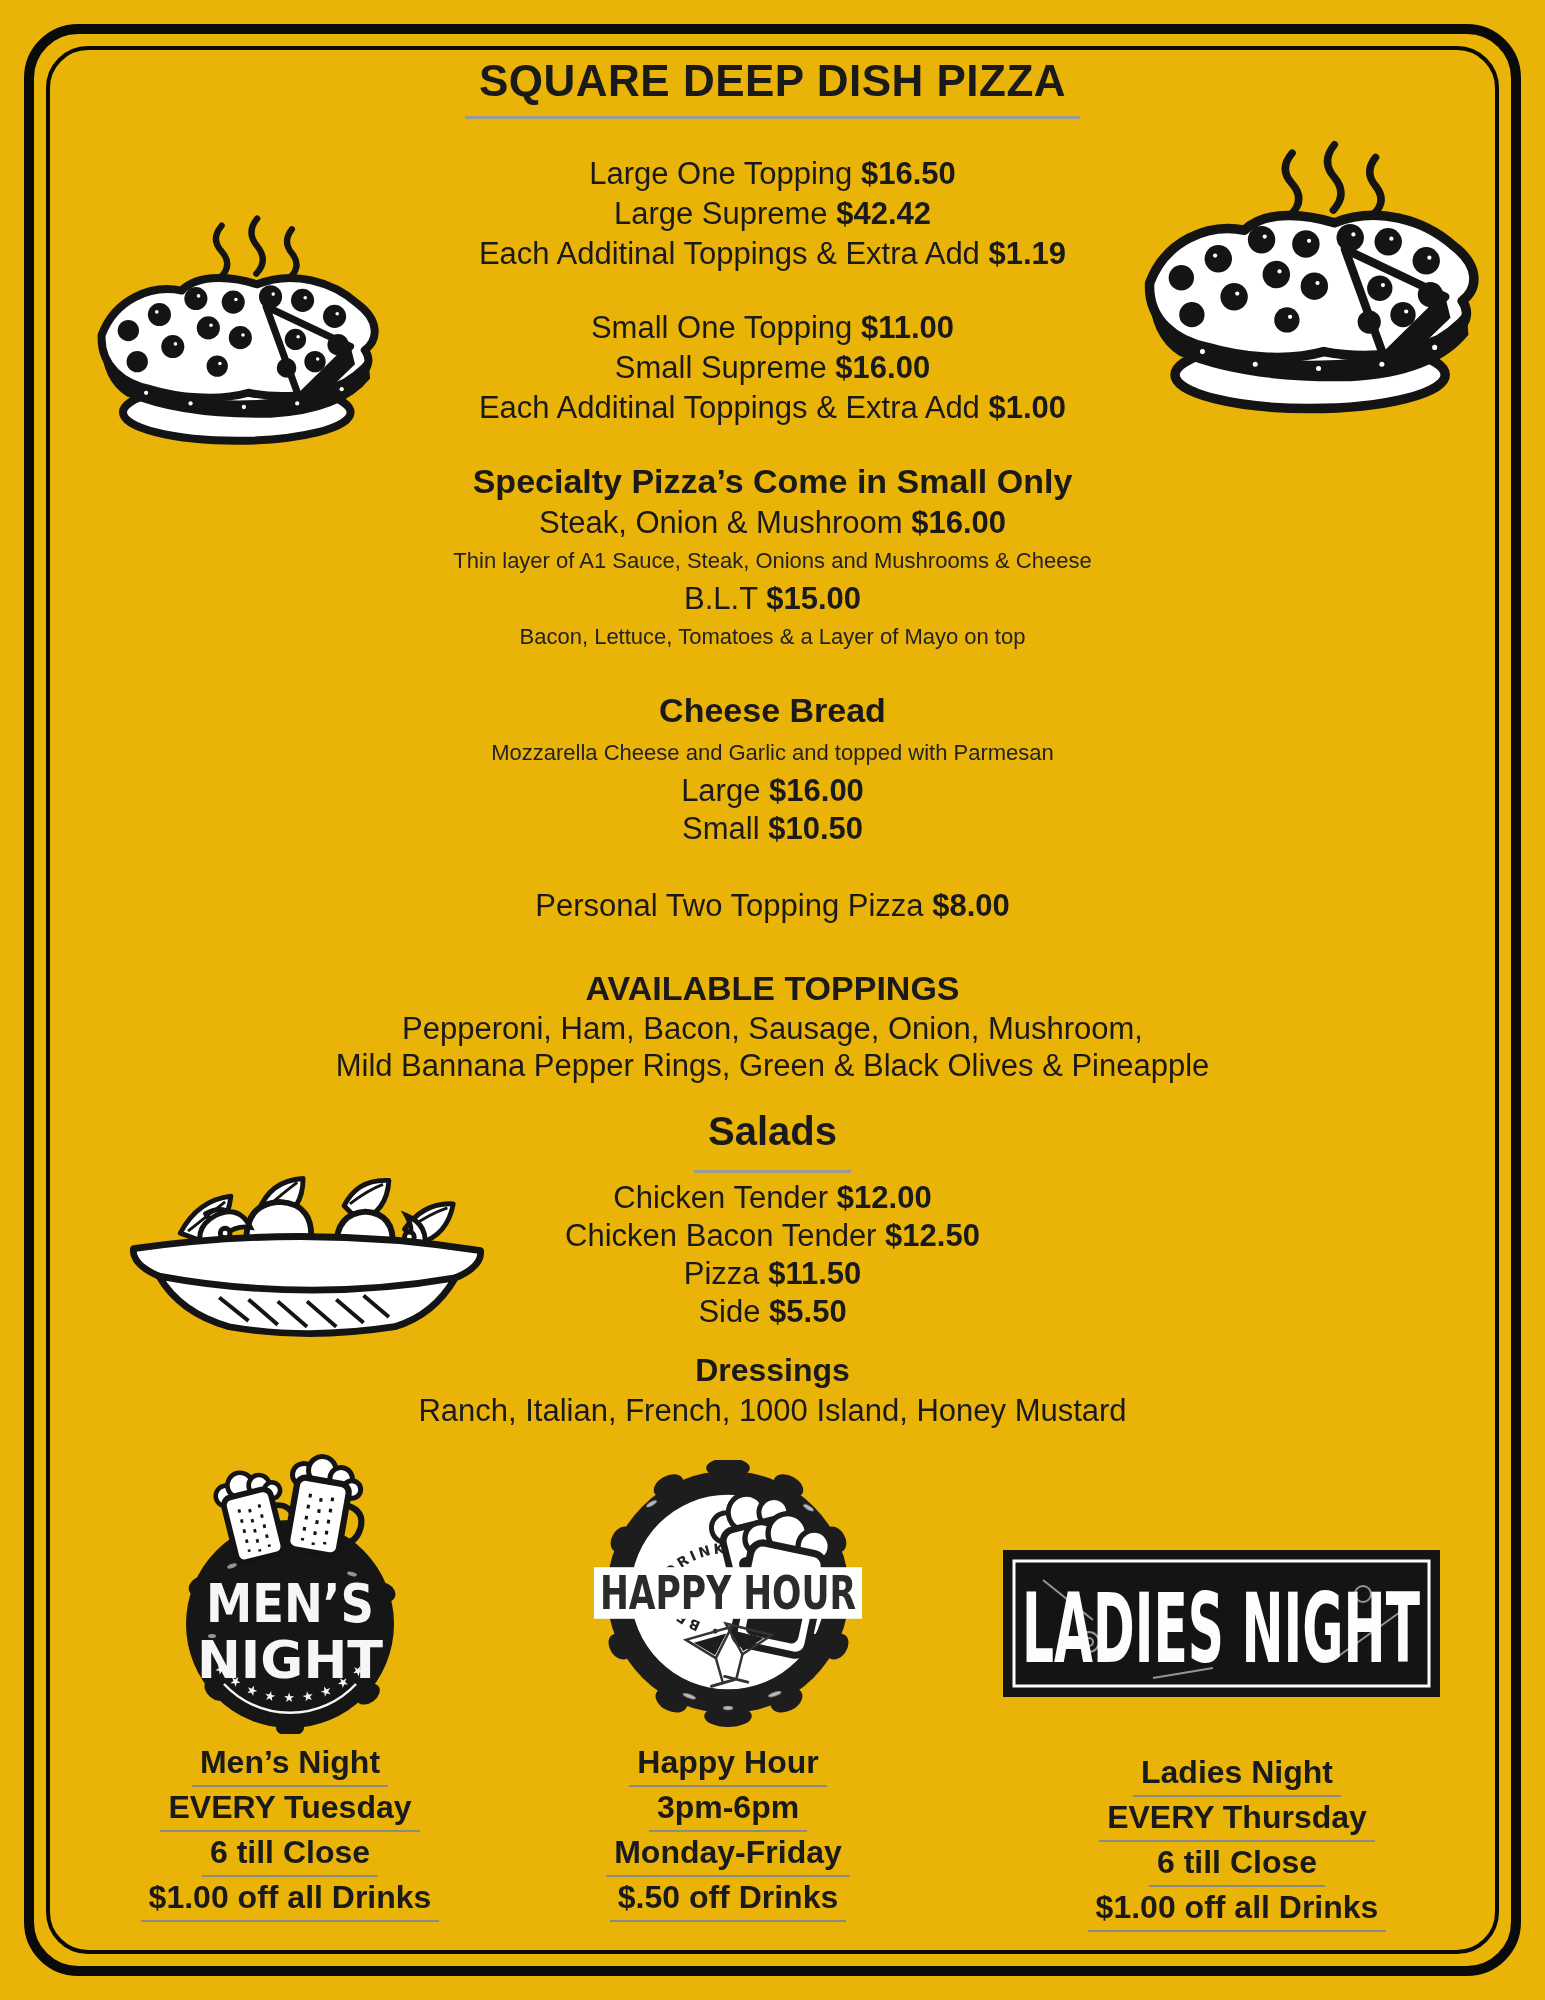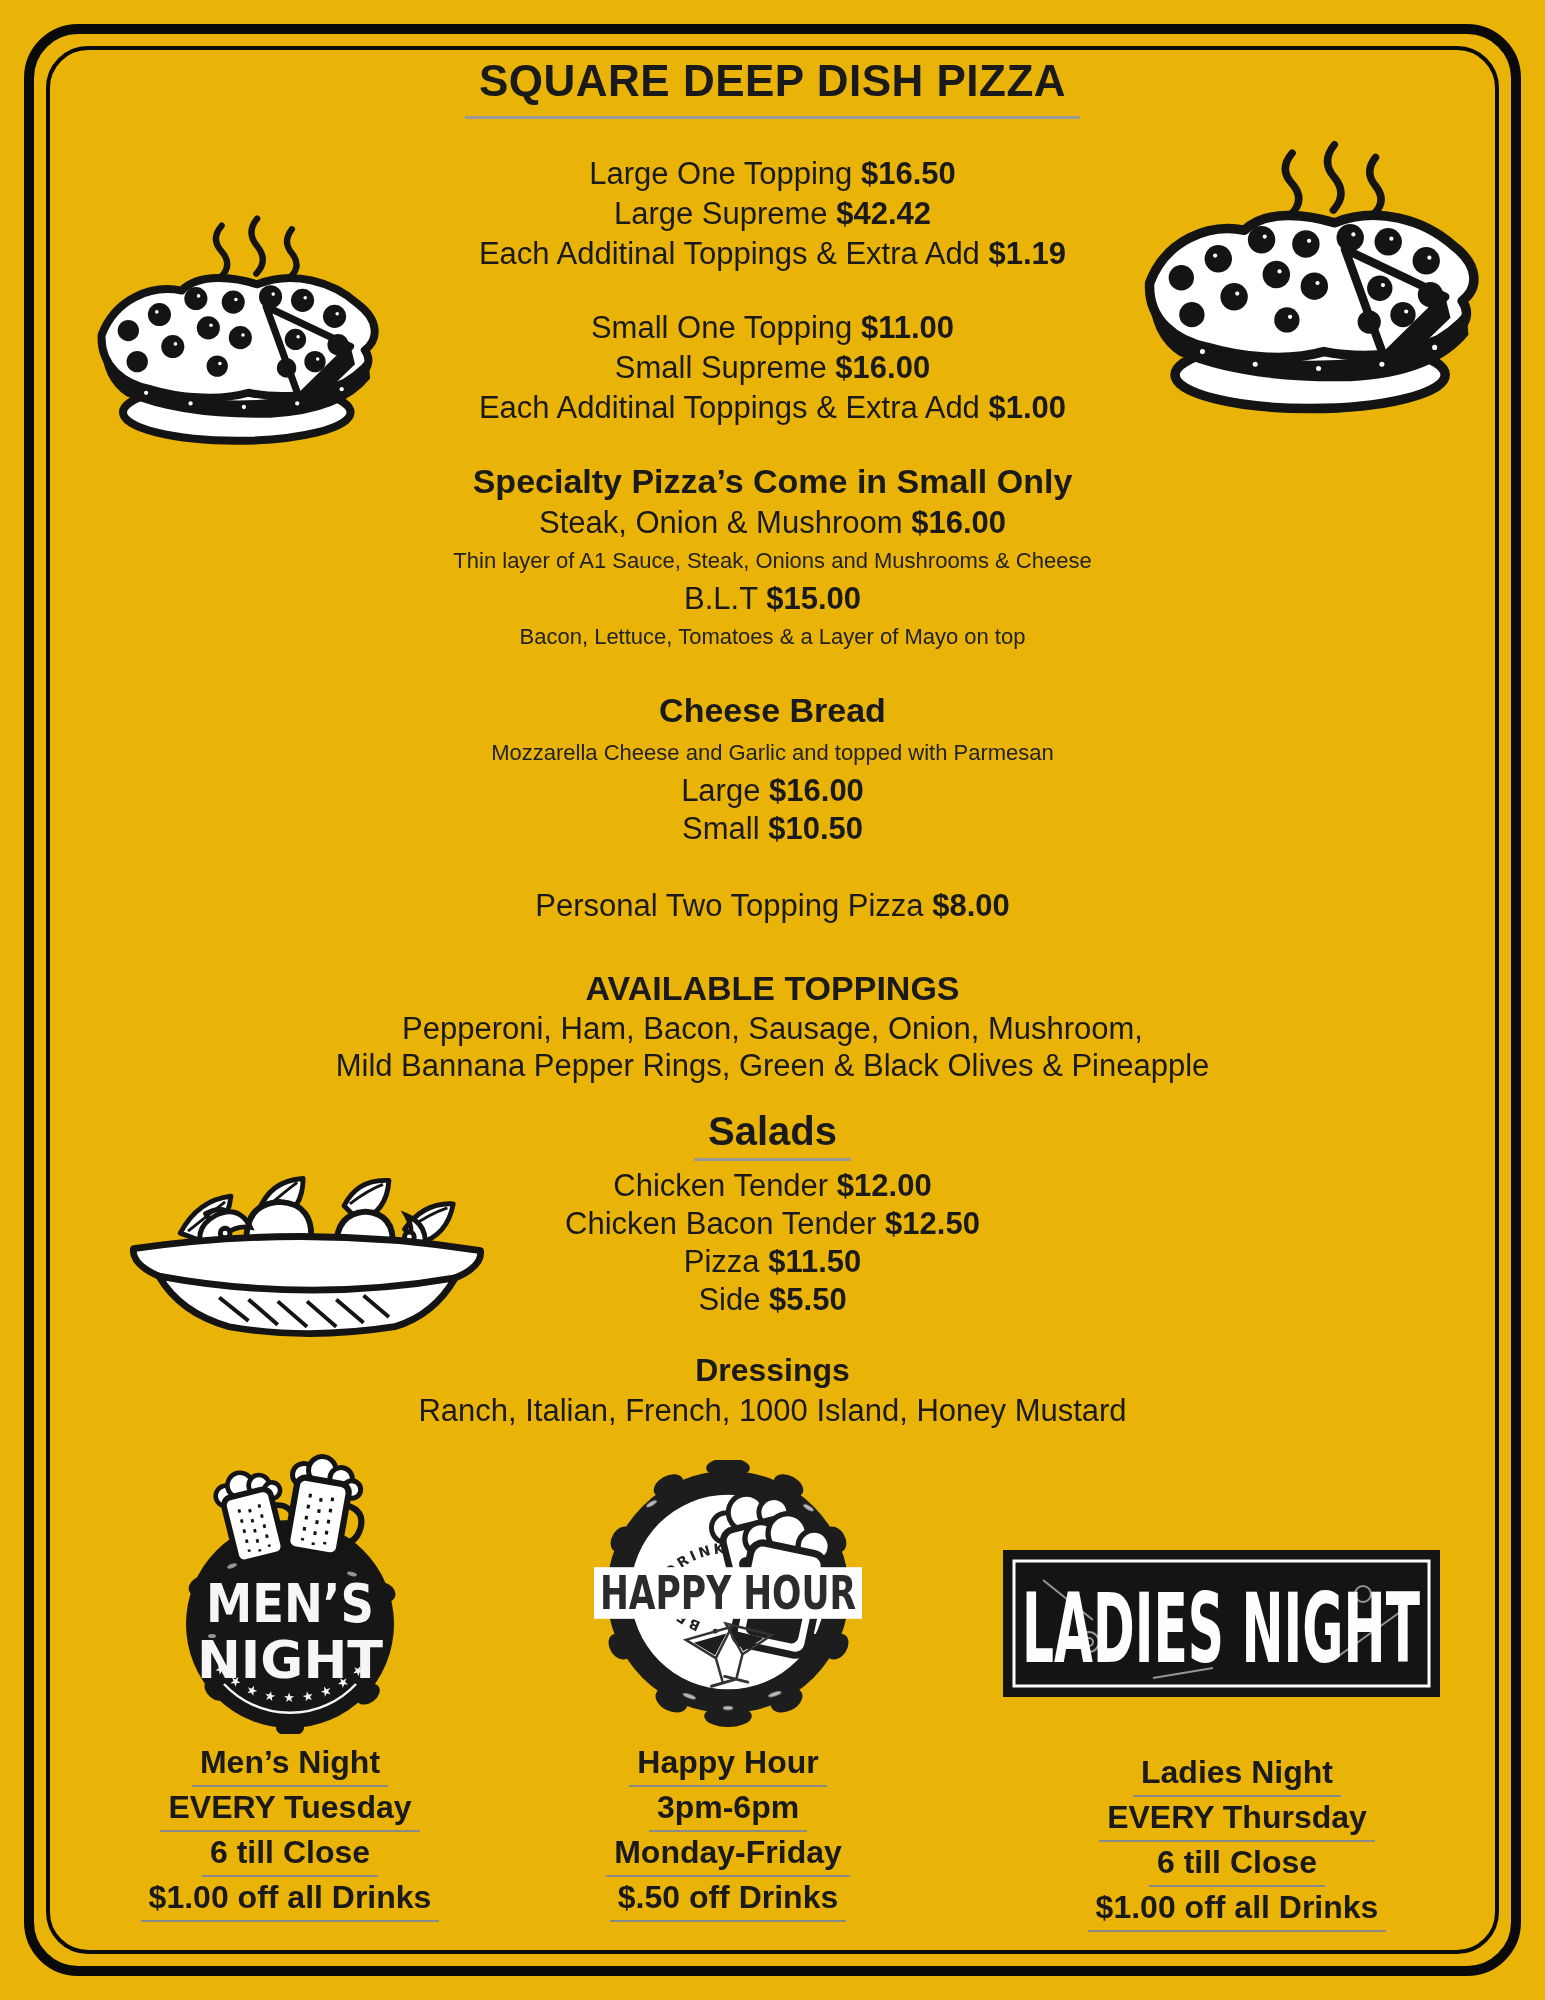--- a/index.html
+++ b/index.html
@@ -189,21 +189,21 @@
   </div>
 
   <div class="block" style="top:966px">
     <div class="t-head" style="line-height:44px">AVAILABLE TOPPINGS</div>
     <div class="t-item" style="line-height:37px">Pepperoni, Ham, Bacon, Sausage, Onion, Mushroom,</div>
     <div class="t-item" style="line-height:37px">Mild Bannana Pepper Rings, Green &amp; Black Olives &amp; Pineapple</div>
   </div>
 
   <div class="block" style="top:1106px">
     <div>
-      <span class="salads-head ul-big" style="padding-bottom:2px">Salads</span>
+      <span class="salads-head ul-big" style="padding-bottom:14px">Salads</span>
     </div>
     <div style="height:6px"></div>
     <div class="t-item"><span>Chicken Tender</span> <span class="price">$12.00</span></div>
     <div class="t-item"><span>Chicken Bacon Tender</span> <span class="price">$12.50</span></div>
     <div class="t-item"><span>Pizza</span> <span class="price">$11.50</span></div>
     <div class="t-item"><span>Side</span> <span class="price">$5.50</span></div>
   </div>
 
   <svg class="art" style="left:112px;top:1172px" width="390" height="172" viewBox="0 0 400 175">
     <use href="#salad"></use>

